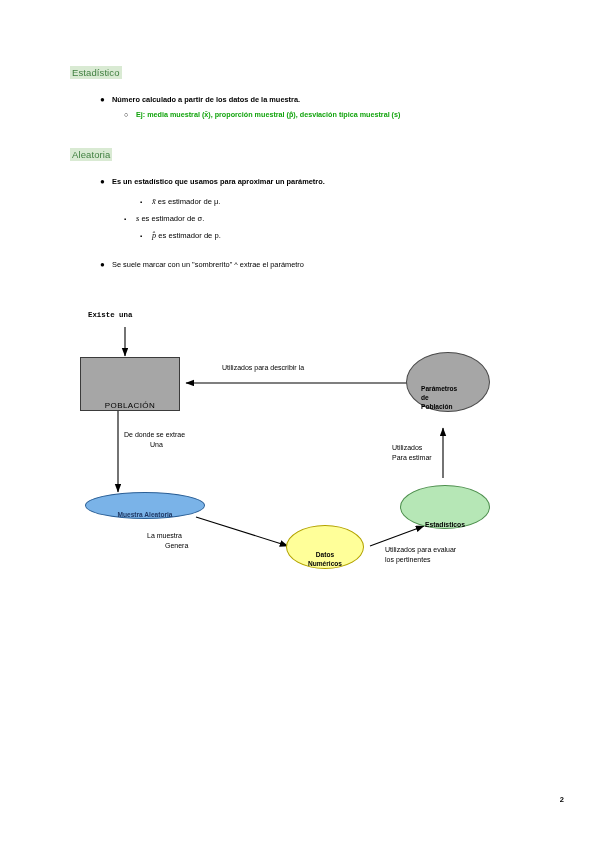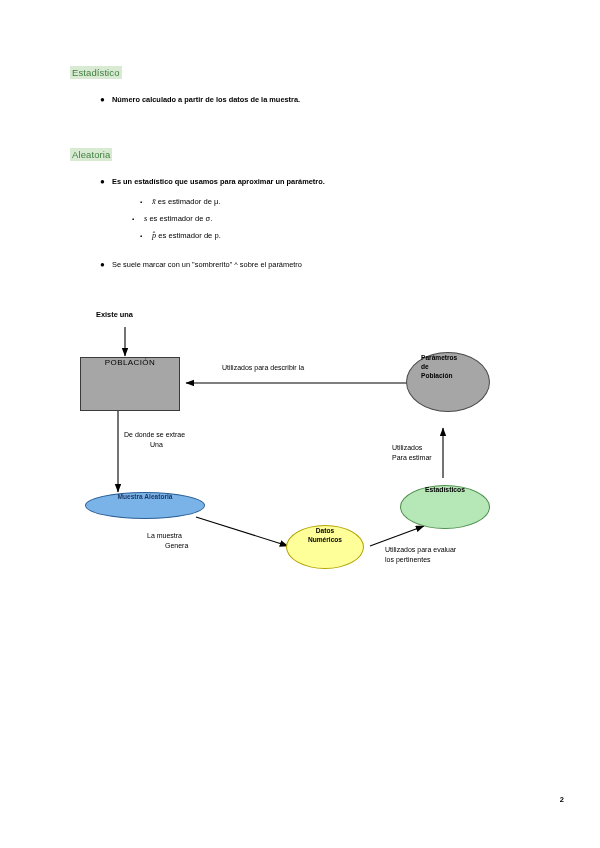--- a/index.html
+++ b/index.html
@@ -84,21 +84,21 @@
     position: absolute;
     left: 0;
     top: 0;
     width: 600px;
     height: 848px;
     pointer-events: none;
   }
   .node {
     position: absolute;
     display: flex;
-    align-items: flex-start;
+    align-items: flex-end;
     justify-content: center;
     text-align: center;
     box-sizing: border-box;
   }
   .node-pop {
     background: #a6a6a6;
     border: 1px solid #3b3b3b;
     font-size: 8px;
     letter-spacing: 0.4px;
     color: #000;
@@ -166,46 +166,50 @@
 
 <div class="page">
 
   <div class="section-heading" style="left:70px; top:66px;">Estadístico</div>
 
   <div class="bullet-row" style="left:100px; top:94px;">
     <span class="bullet-mark">●</span>
     <span class="bullet-text lvl1">Número calculado a partir de los datos de la muestra.</span>
   </div>
 
+  <div class="bullet-row" style="left:124px; top:109px;">
+    <span class="bullet-mark hollow">○</span>
+    <span class="bullet-text green">Ej: media muestral (x̄), proporción muestral (p̂), desviación típica muestral (s)</span>
+  </div>
 
   <div class="section-heading" style="left:70px; top:148px;">Aleatoria</div>
 
   <div class="bullet-row" style="left:100px; top:176px;">
     <span class="bullet-mark">●</span>
     <span class="bullet-text lvl1">Es un estadístico que usamos para aproximar un parámetro.</span>
   </div>
 
   <div class="bullet-row" style="left:140px; top:196px;">
     <span class="bullet-mark" style="font-size:6px;">▪</span>
     <span class="bullet-text lvl3"><span class="mathvar">x̄</span><span> es estimador de μ.</span></span>
   </div>
 
-  <div class="bullet-row" style="left:132px; top:213px;">
+  <div class="bullet-row" style="left:124px; top:213px;">
     <span class="bullet-mark" style="font-size:6px;">▪</span>
     <span class="bullet-text lvl3"><span class="mathvar">s</span><span> es estimador de σ.</span></span>
   </div>
 
   <div class="bullet-row" style="left:140px; top:230px;">
     <span class="bullet-mark" style="font-size:6px;">▪</span>
     <span class="bullet-text lvl3"><span class="mathvar">p̂</span><span> es estimador de p.</span></span>
   </div>
 
   <div class="bullet-row" style="left:100px; top:259px;">
     <span class="bullet-mark">●</span>
-    <span class="bullet-text plain">Se suele marcar con un "sombrerito" ^ sobre el parámetro</span>
+    <span class="bullet-text plain">Se suele marcar con un "sombrerito" ^ extrae el parámetro</span>
   </div>
 
   <div class="diagram">
 
     <svg class="arrows" viewBox="0 0 600 848">
       <defs>
         <marker id="ah" markerWidth="9" markerHeight="9" refX="7.5" refY="3" orient="auto">
           <path d="M0,0 L8,3 L0,6 z" fill="#000"></path>
         </marker>
       </defs>
@@ -243,21 +247,21 @@
       <span>
         <span style="display:block">Datos</span>
         <span style="display:block">Numéricos</span>
       </span>
     </div>
 
     <div class="node node-ellipse node-estad" style="left:400px; top:485px; width:90px; height:44px;">
       <span>Estadísticos</span>
     </div>
 
-    <div class="dlabel bold" style="left:96px; top:310px;">Existe una</div>
+    <div class="dlabel bold" style="left:88px; top:310px;font-family:Liberation Mono, monospace;">Existe una</div>
 
     <div class="dlabel" style="left:222px; top:363px;">Utilizados para describir la</div>
 
     <div class="dlabel" style="left:124px; top:430px;">
       <span style="display:block">De donde se extrae</span>
       <span style="display:block; text-indent:26px">Una</span>
     </div>
 
     <div class="dlabel" style="left:392px; top:443px;">
       <span style="display:block">Utilizados</span>

